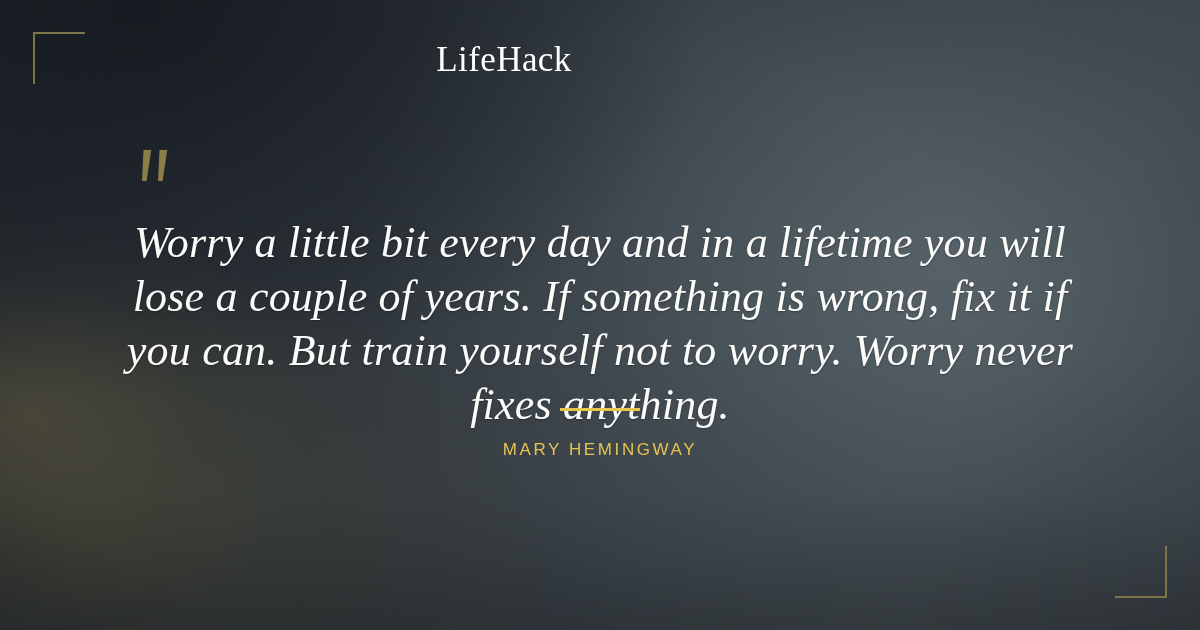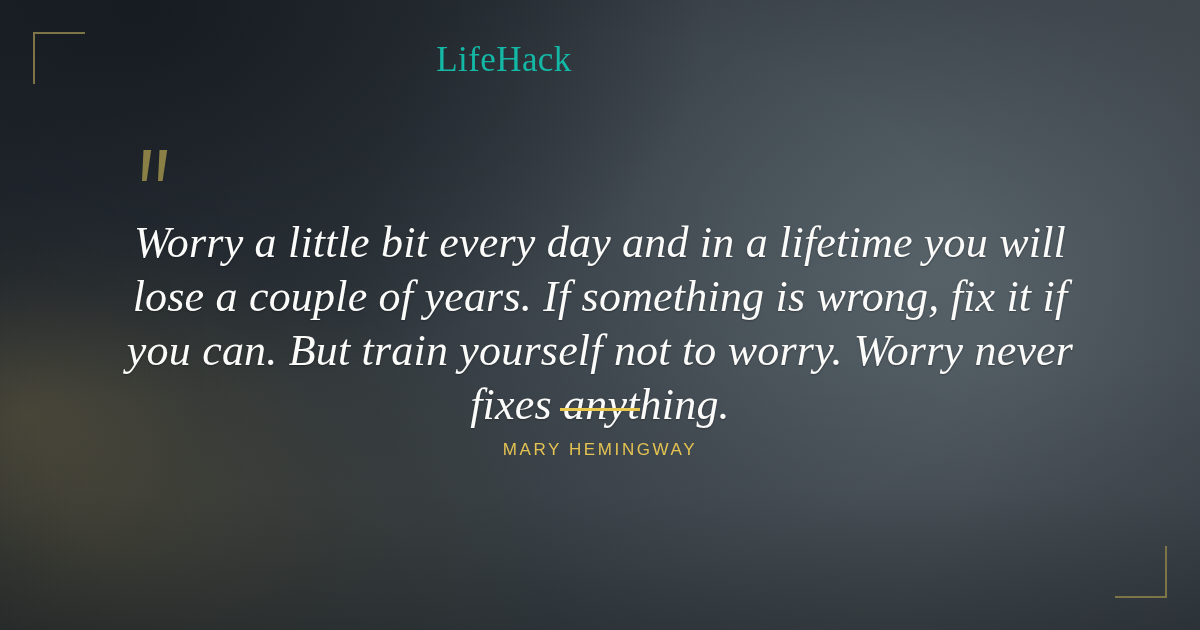--- a/index.html
+++ b/index.html
@@ -77,21 +77,21 @@
   
   .logo {
     position: absolute;
     top: 41px;
     left: 0;
     width: 1008px;
     text-align: center;
     font-family: "Liberation Serif", "DejaVu Serif", serif;
     font-size: 35px;
     letter-spacing: 0.4px;
-    color: #14b8a6;
+    color: #ffffff;
     line-height: 1.1;
   }
 
   
   .quote-mark {
     position: absolute;
     top: 148px;
     left: 133px;
     width: 46px;
     height: 44px;

